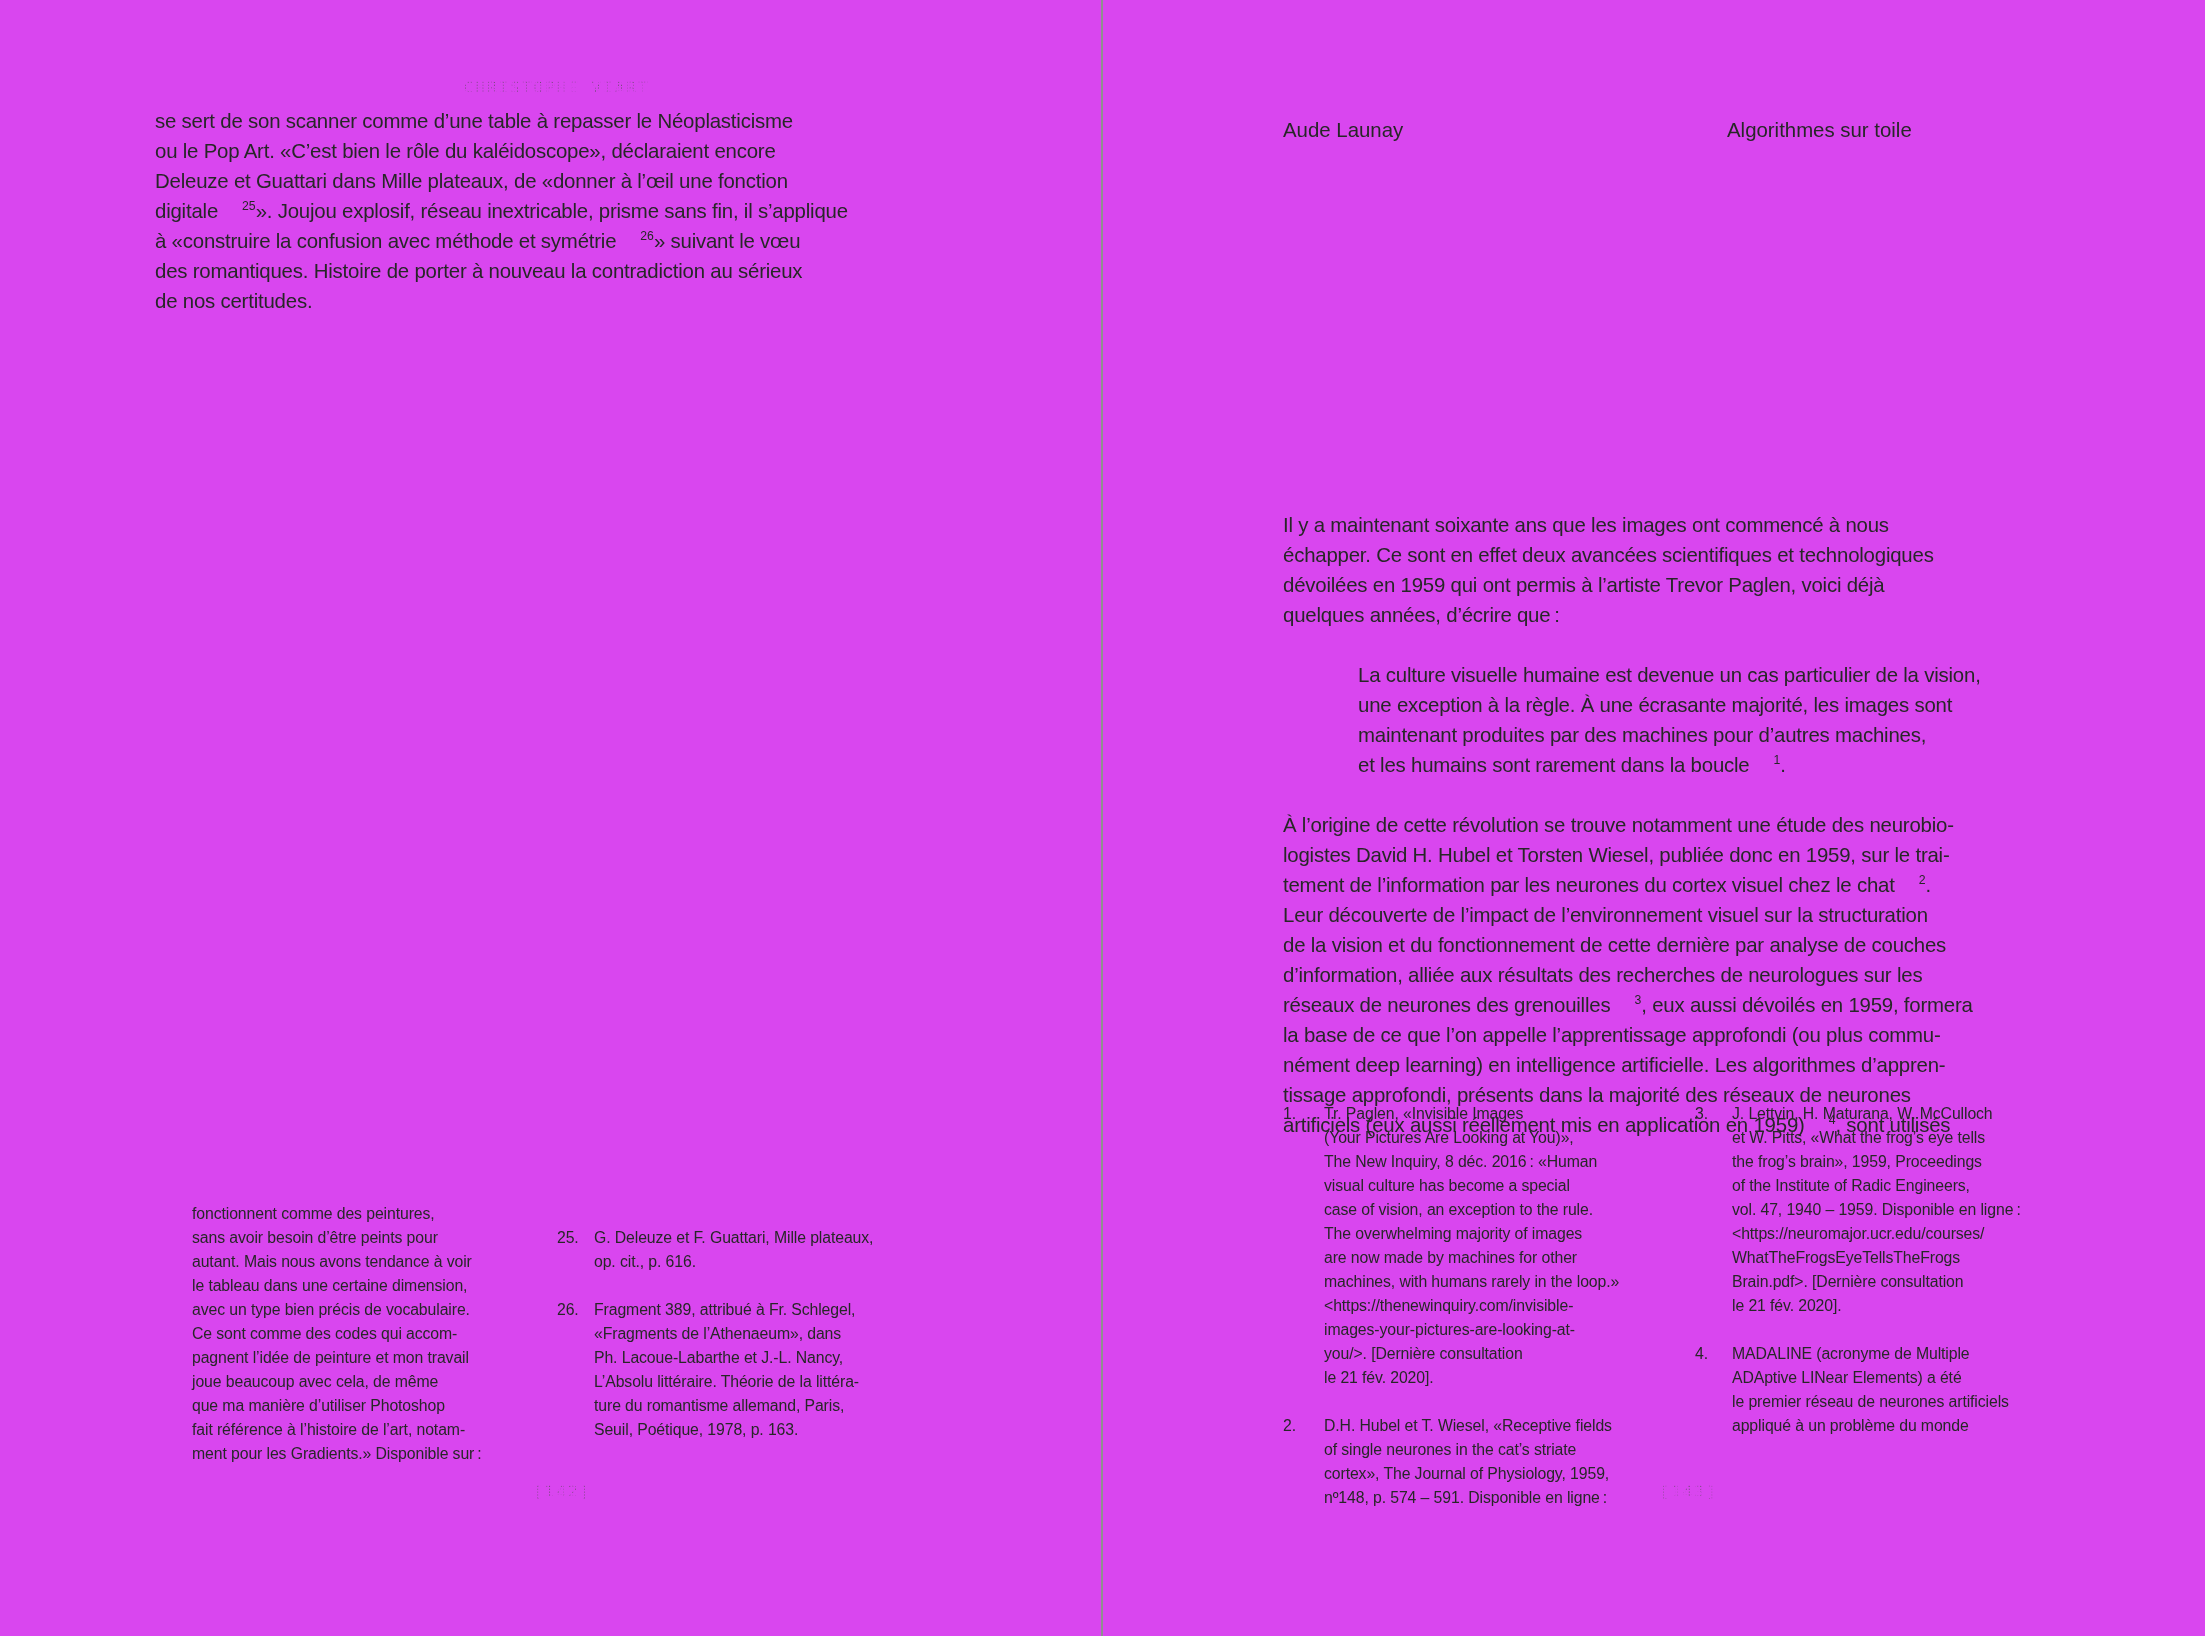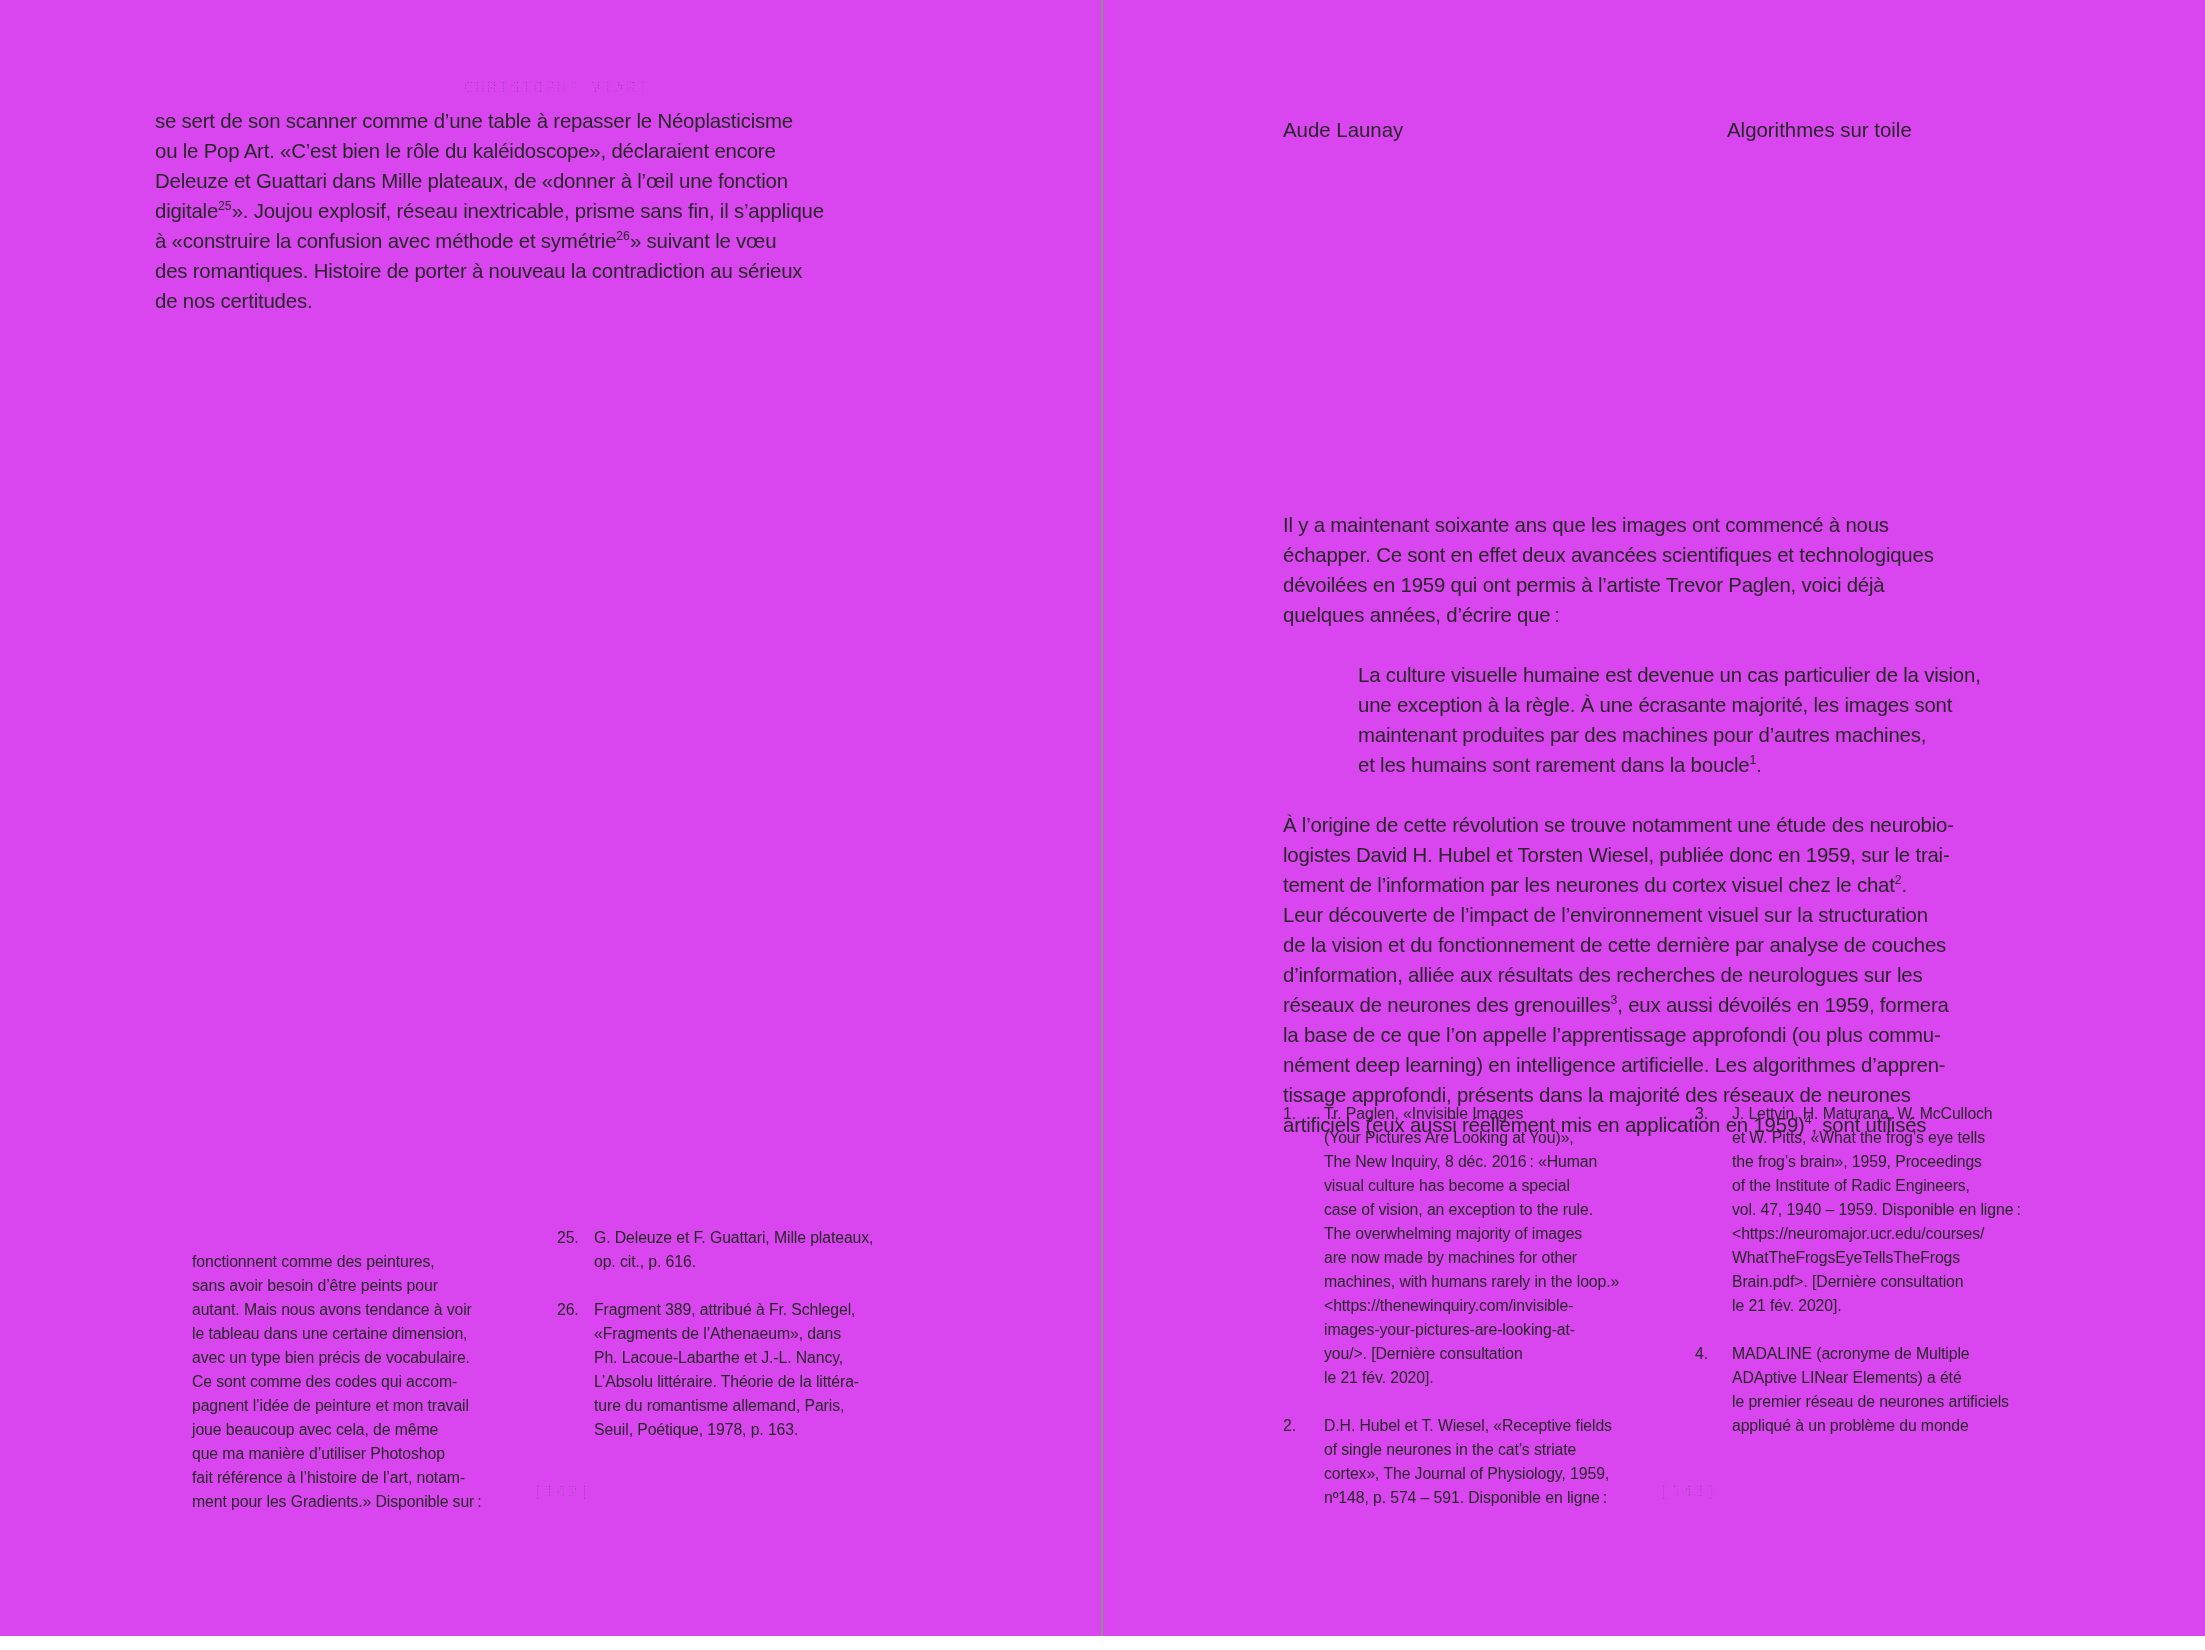--- a/index.html
+++ b/index.html
@@ -27,41 +27,41 @@
     width:875px;
   }
   .quote-block{margin-left:75px;}
   .fn{font-size:15.8px;line-height:24px;white-space:pre-line;letter-spacing:-0.1px;}
   .fn-col{display:block;}
   .fn-row{display:flex;align-items:flex-start;}
   .fn-num{flex:0 0 37px;}
   .fn-num.wide{flex:0 0 41px;}
   .fn-body{flex:1 1 auto;}
   .it{}
-  .sup{font-size:60%;vertical-align:super;line-height:0;letter-spacing:0;}
+  .sup{font-size:60%;vertical-align:super;line-height:0;letter-spacing:0;margin-left:24px;}
   .pagenum{text-align:center;}
 </style>
 </head>
 <body>
 
 <div id="spread">
 
   <div class="divider" style="left: 1101px; background: rgb(143, 143, 143);"></div>
 
   <div class="abs dotmatrix" style="left:464px;top:78px;">CHRISTOPHE VIART</div>
 
   <div class="abs body-text" style="left:155px;top:106px;"><span>se sert de son scanner comme d’une table à repasser le Néoplasticisme
 ou le Pop Art. «C’est bien le rôle du kaléidoscope», déclaraient encore
 Deleuze et Guattari dans </span><span class="it">Mille plateaux</span><span>, de «donner à l’œil une fonction
 digitale</span><span class="sup">25</span><span>». Joujou explosif, réseau inextricable, prisme sans fin, il s’applique
 à «construire la confusion avec méthode et symétrie</span><span class="sup">26</span><span>» suivant le vœu
 des romantiques. Histoire de porter à nouveau la contradiction au sérieux
 de nos certitudes.</span></div>
 
-  <div class="abs fn fn-row" style="left:155px;top:1250px;width:391px;">
+  <div class="abs fn fn-row" style="left:155px;top:1202px;width:391px;">
     <span class="fn-num"></span>
     <span class="fn-body"><span>fonctionnent comme des peintures,
 sans avoir besoin d’être peints pour
 autant. Mais nous avons tendance à voir
 le tableau dans une certaine dimension,
 avec un type bien précis de vocabulaire.
 Ce sont comme des codes qui accom-
 pagnent l’idée de peinture et mon travail
 joue beaucoup avec cela, de même
 que ma manière d’utiliser Photoshop

